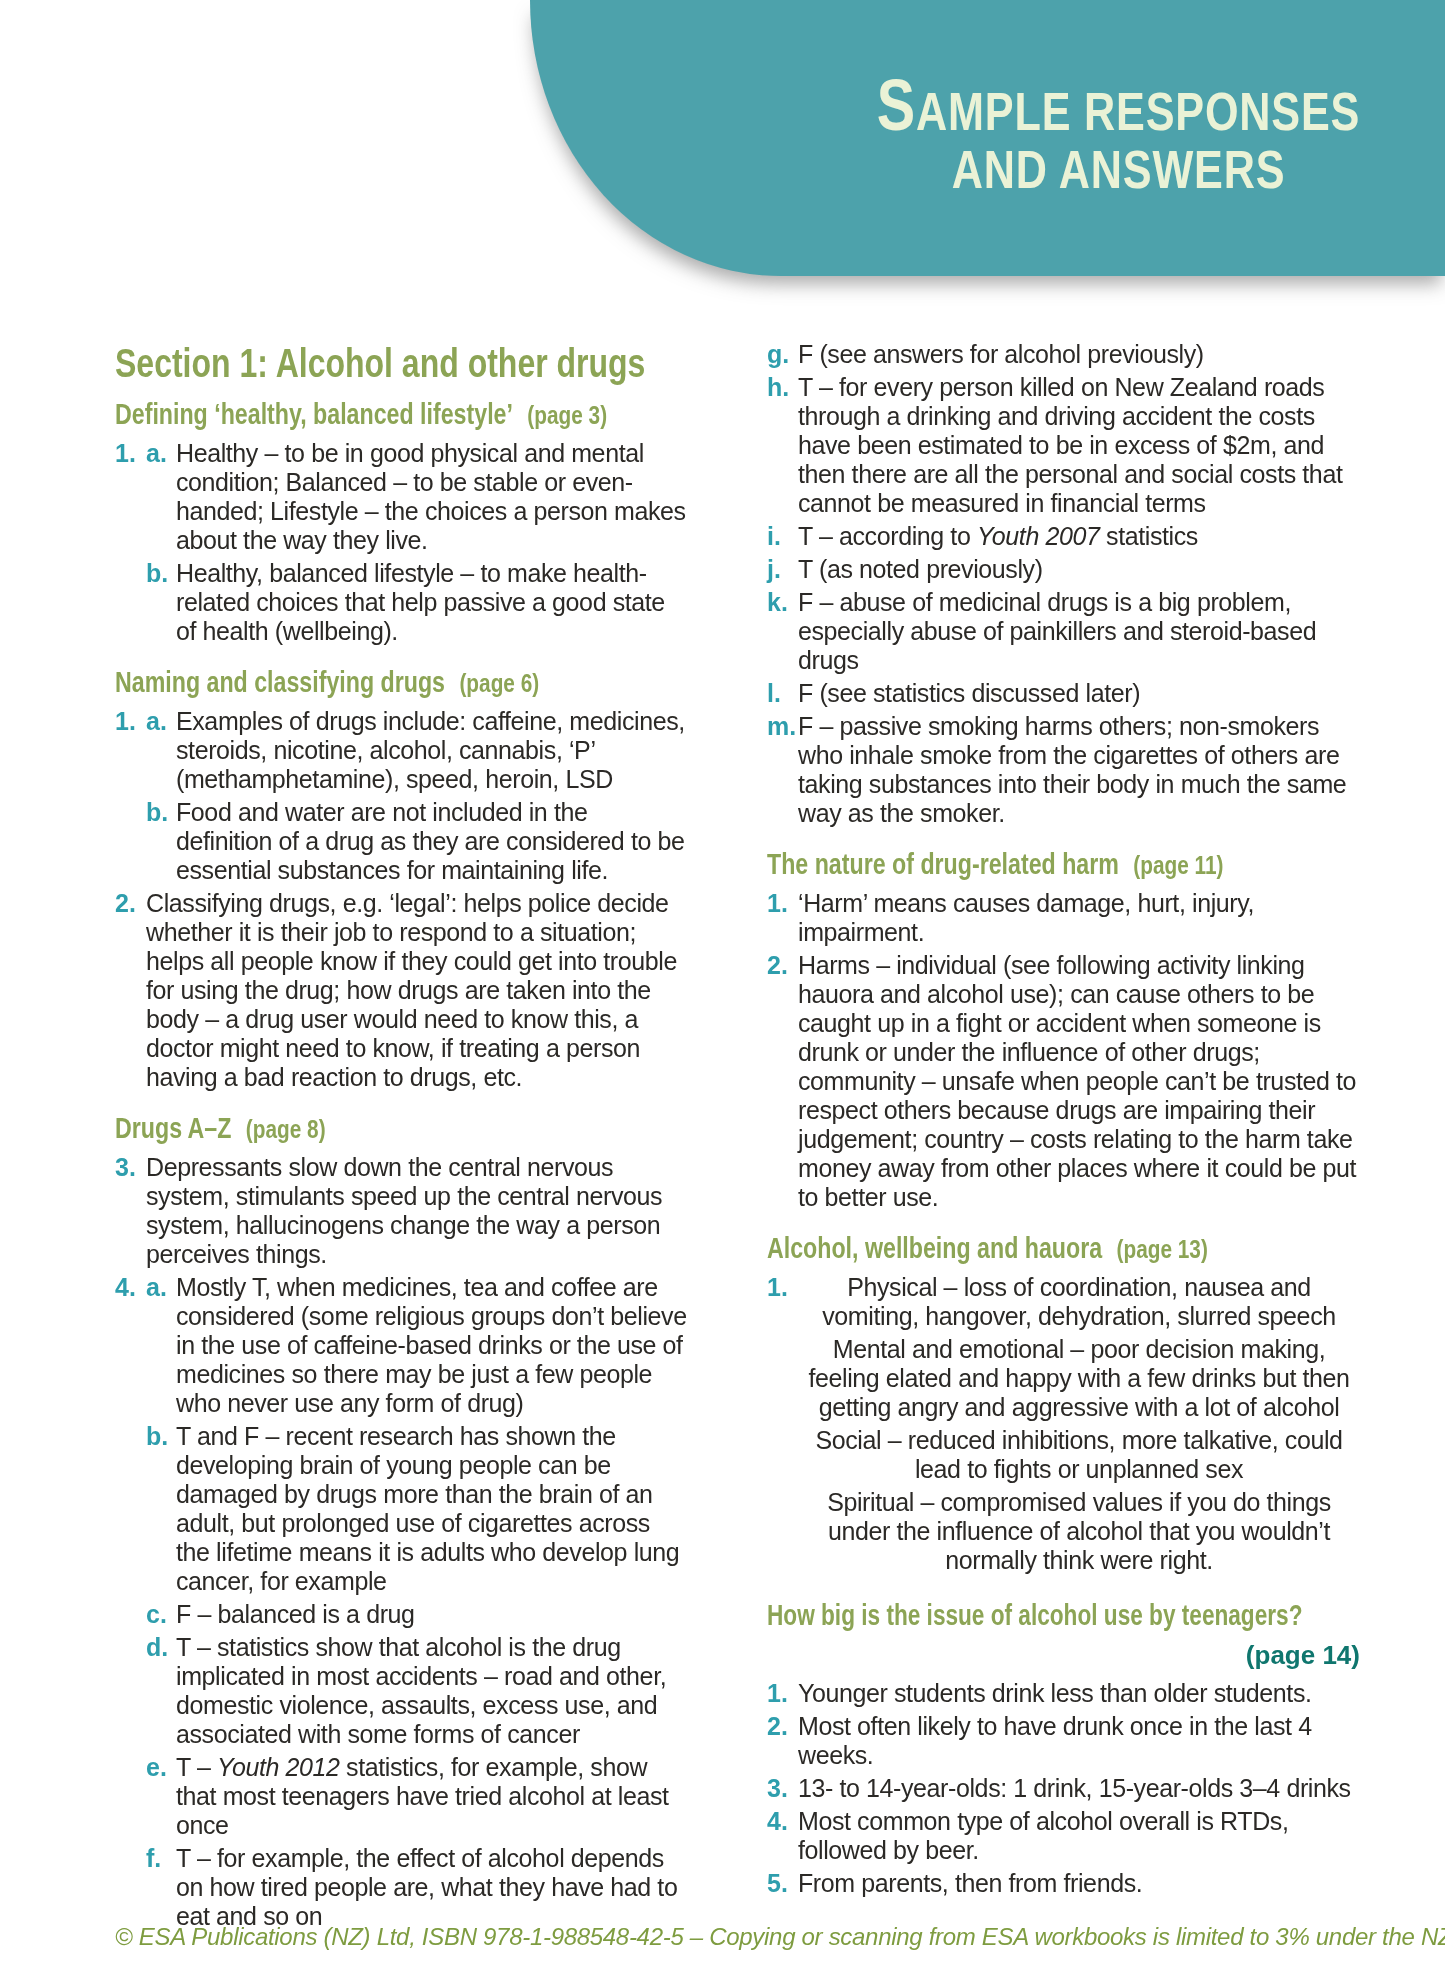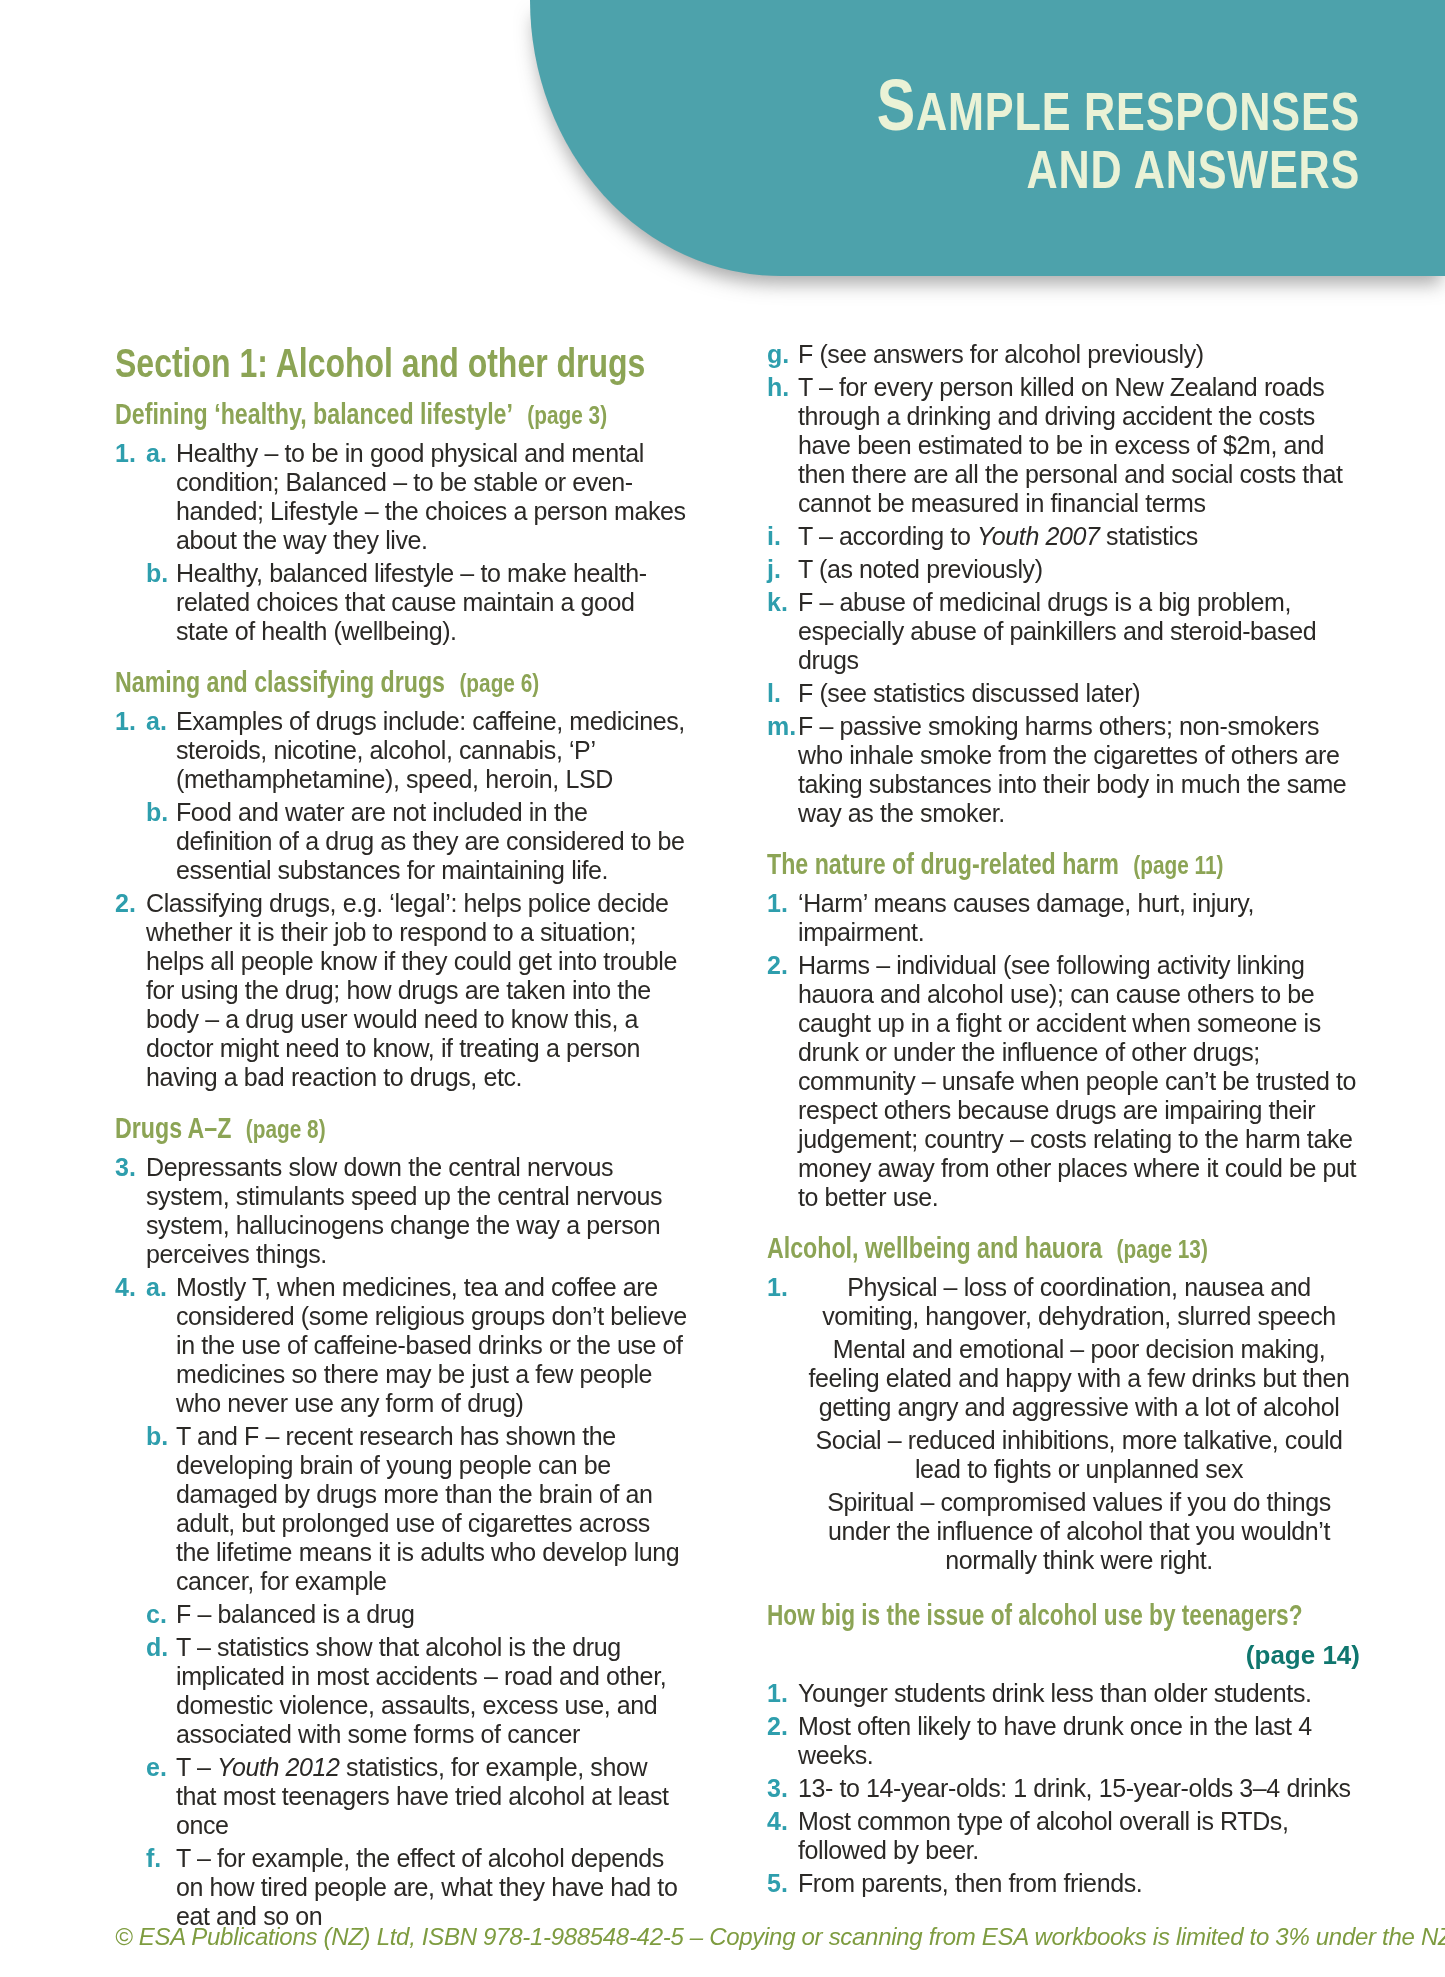--- a/index.html
+++ b/index.html
@@ -8,21 +8,21 @@
     font-family:"Liberation Sans", sans-serif; overflow:hidden; color:#2b2926;
   }
   
   .header-shape{
     position:absolute; top:0; right:0; width:915px; height:276px;
     background:#4DA2AB;
     border-bottom-left-radius:300px 330px;
     box-shadow:0 12px 18px -4px rgba(90,90,90,0.5);
   }
   .header-title{
-    position:absolute; top:76px; right:85px; text-align:right;
+    position:absolute; top:76px; right:85px; text-align:center;
     color:#EAF2D6; font-weight:bold;
   }
   .title-line{
     display:block; font-size:54px; line-height:58px; text-transform:uppercase;
     letter-spacing:1px; white-space:nowrap;
     transform:scaleX(0.8); transform-origin:100% 50%;
   }
   .title-line-1::first-letter{ font-size:72px; }
   
   .content{
@@ -82,21 +82,21 @@
       <div class="h2 first"><span class="h2t">Defining ‘healthy, balanced lifestyle’</span><span class="page-ref">(page 3)</span></div>
 
       <div class="li cols3">
         <span class="num">1.</span>
         <span class="let">a.</span>
         <span class="txt">Healthy – to be in good physical and mental condition; Balanced – to be stable or even-handed; Lifestyle – the choices a person makes about the way they live.</span>
       </div>
       <div class="li cols3">
         <span class="num"></span>
         <span class="let">b.</span>
-        <span class="txt">Healthy, balanced lifestyle – to make health-related choices that cause maintain a good state of health (wellbeing).</span>
+        <span class="txt">Healthy, balanced lifestyle – to make health-related choices that help passive a good state of health (wellbeing).</span>
       </div>
 
       <div class="h2"><span class="h2t">Naming and classifying drugs</span><span class="page-ref">(page 6)</span></div>
 
       <div class="li cols3">
         <span class="num">1.</span>
         <span class="let">a.</span>
         <span class="txt">Examples of drugs include: caffeine, medicines, steroids, nicotine, alcohol, cannabis, ‘P’ (methamphetamine), speed, heroin, LSD</span>
       </div>
       <div class="li cols3">

